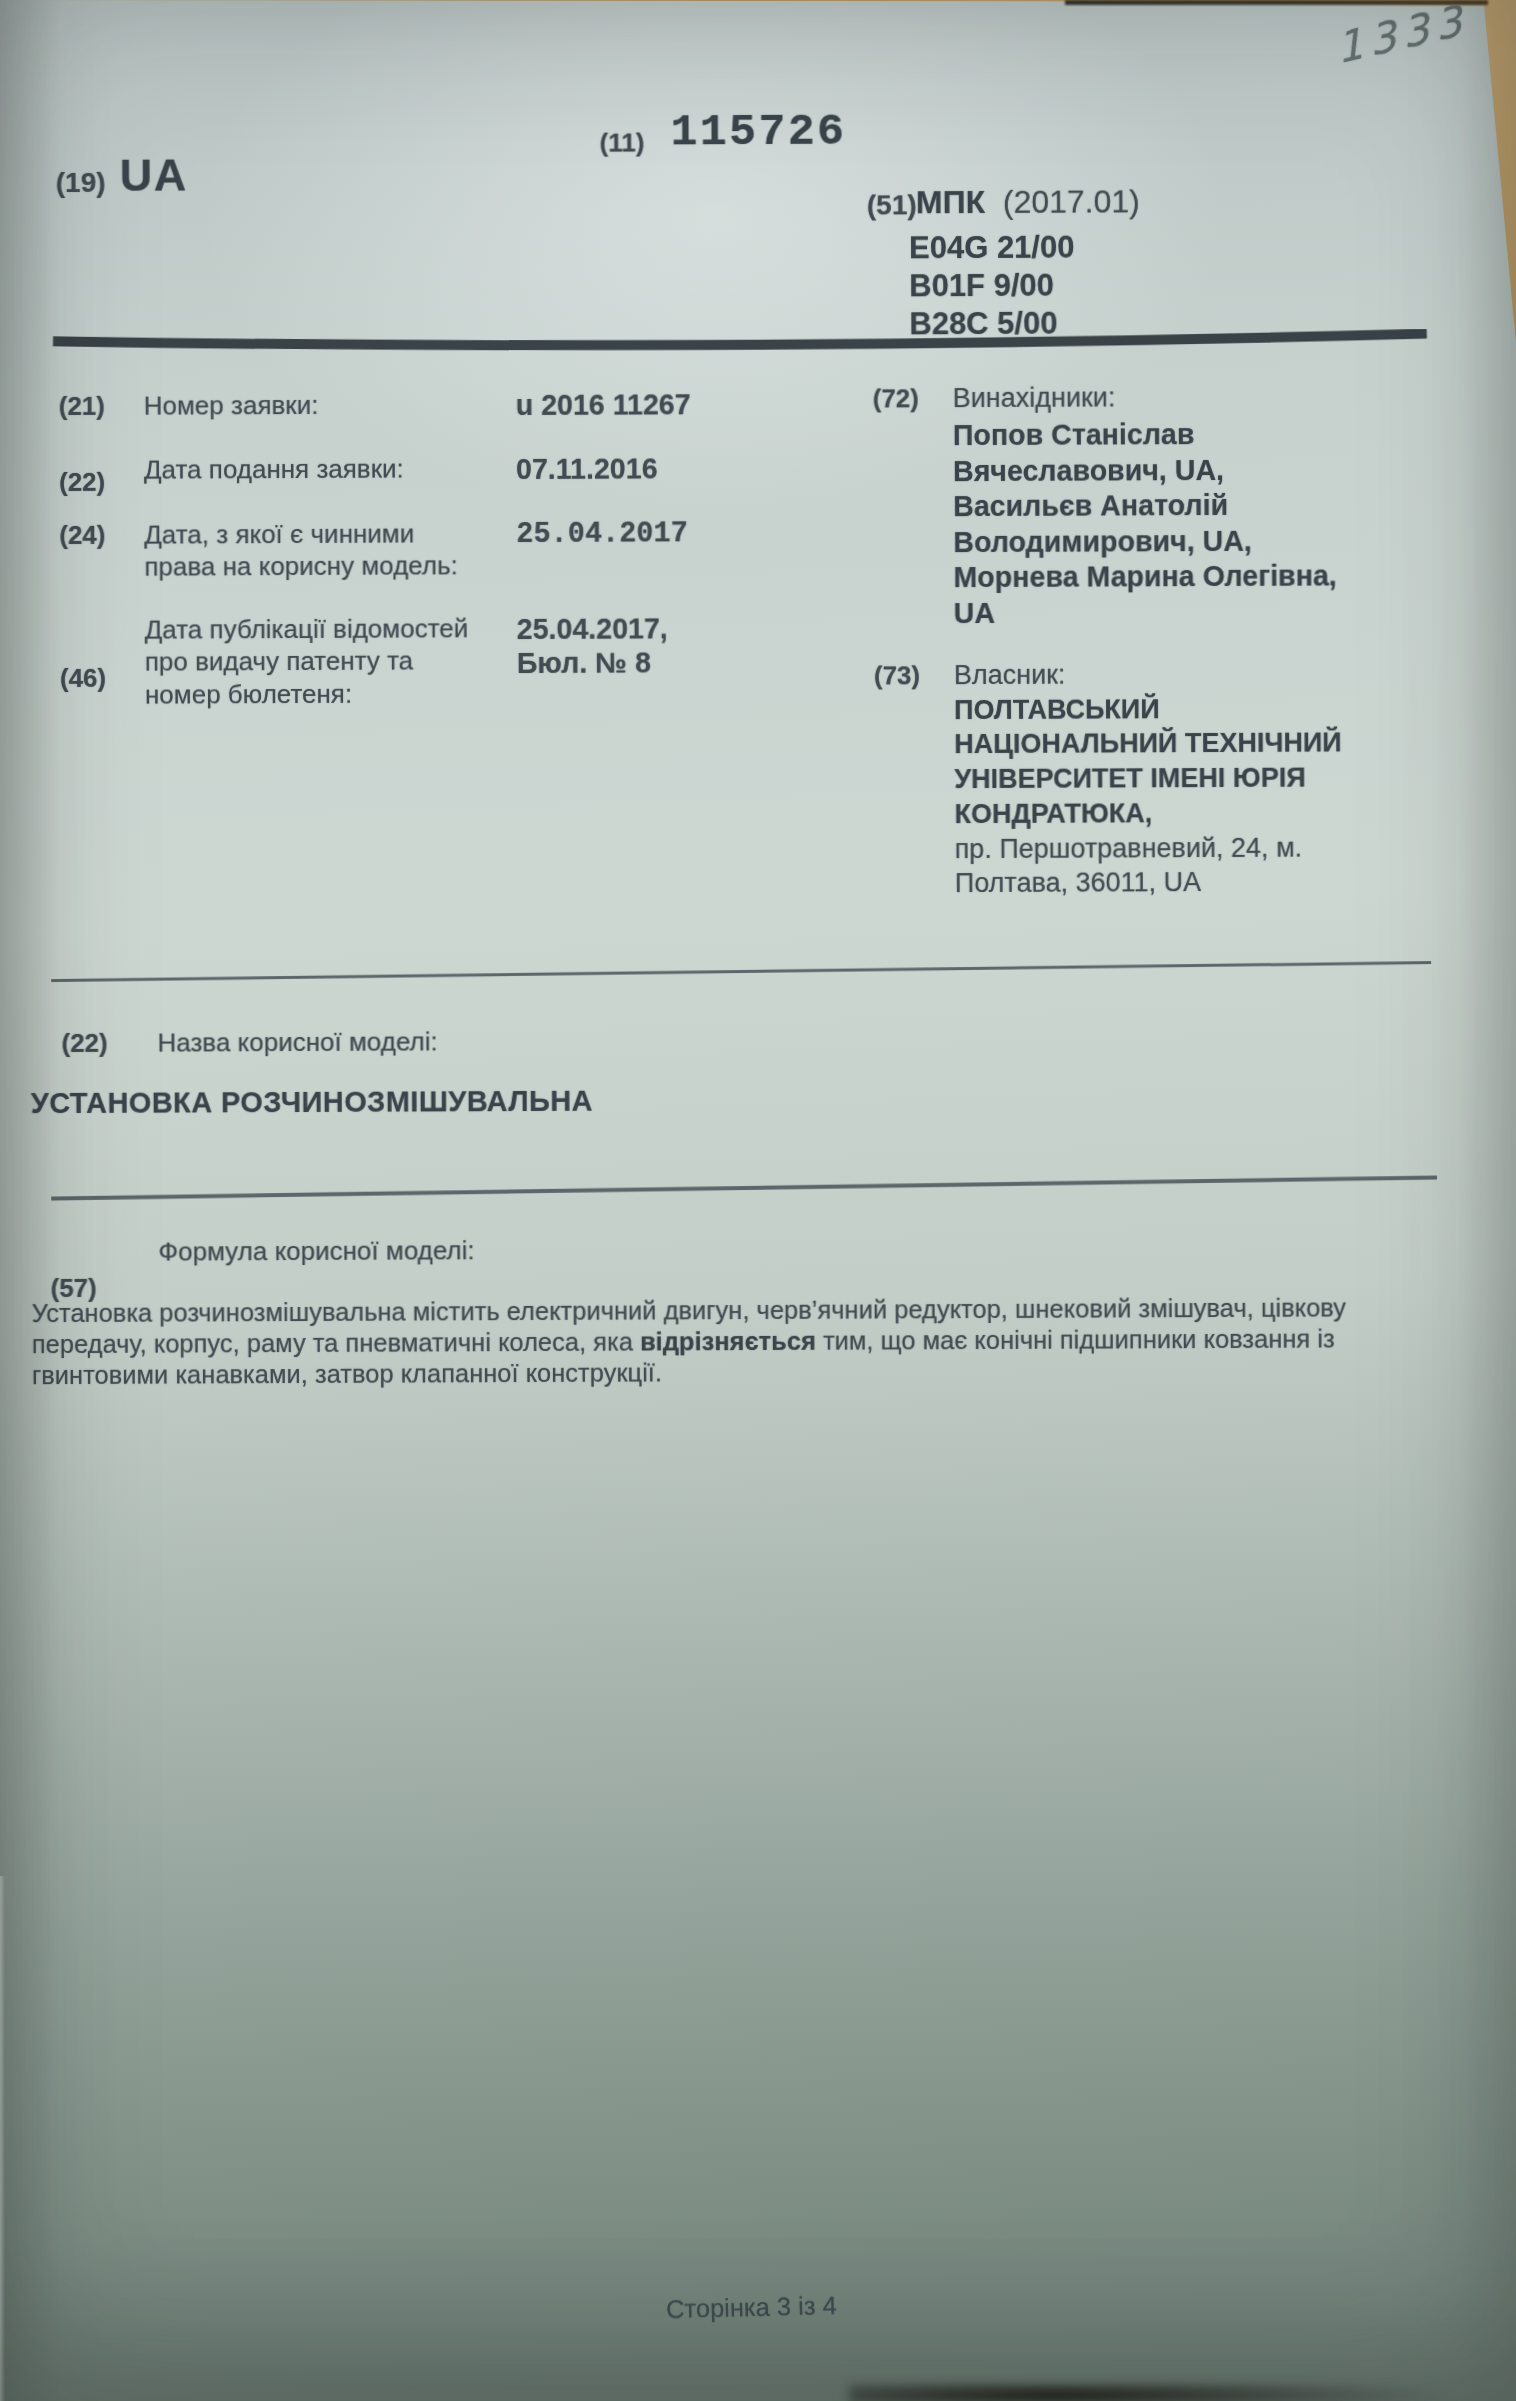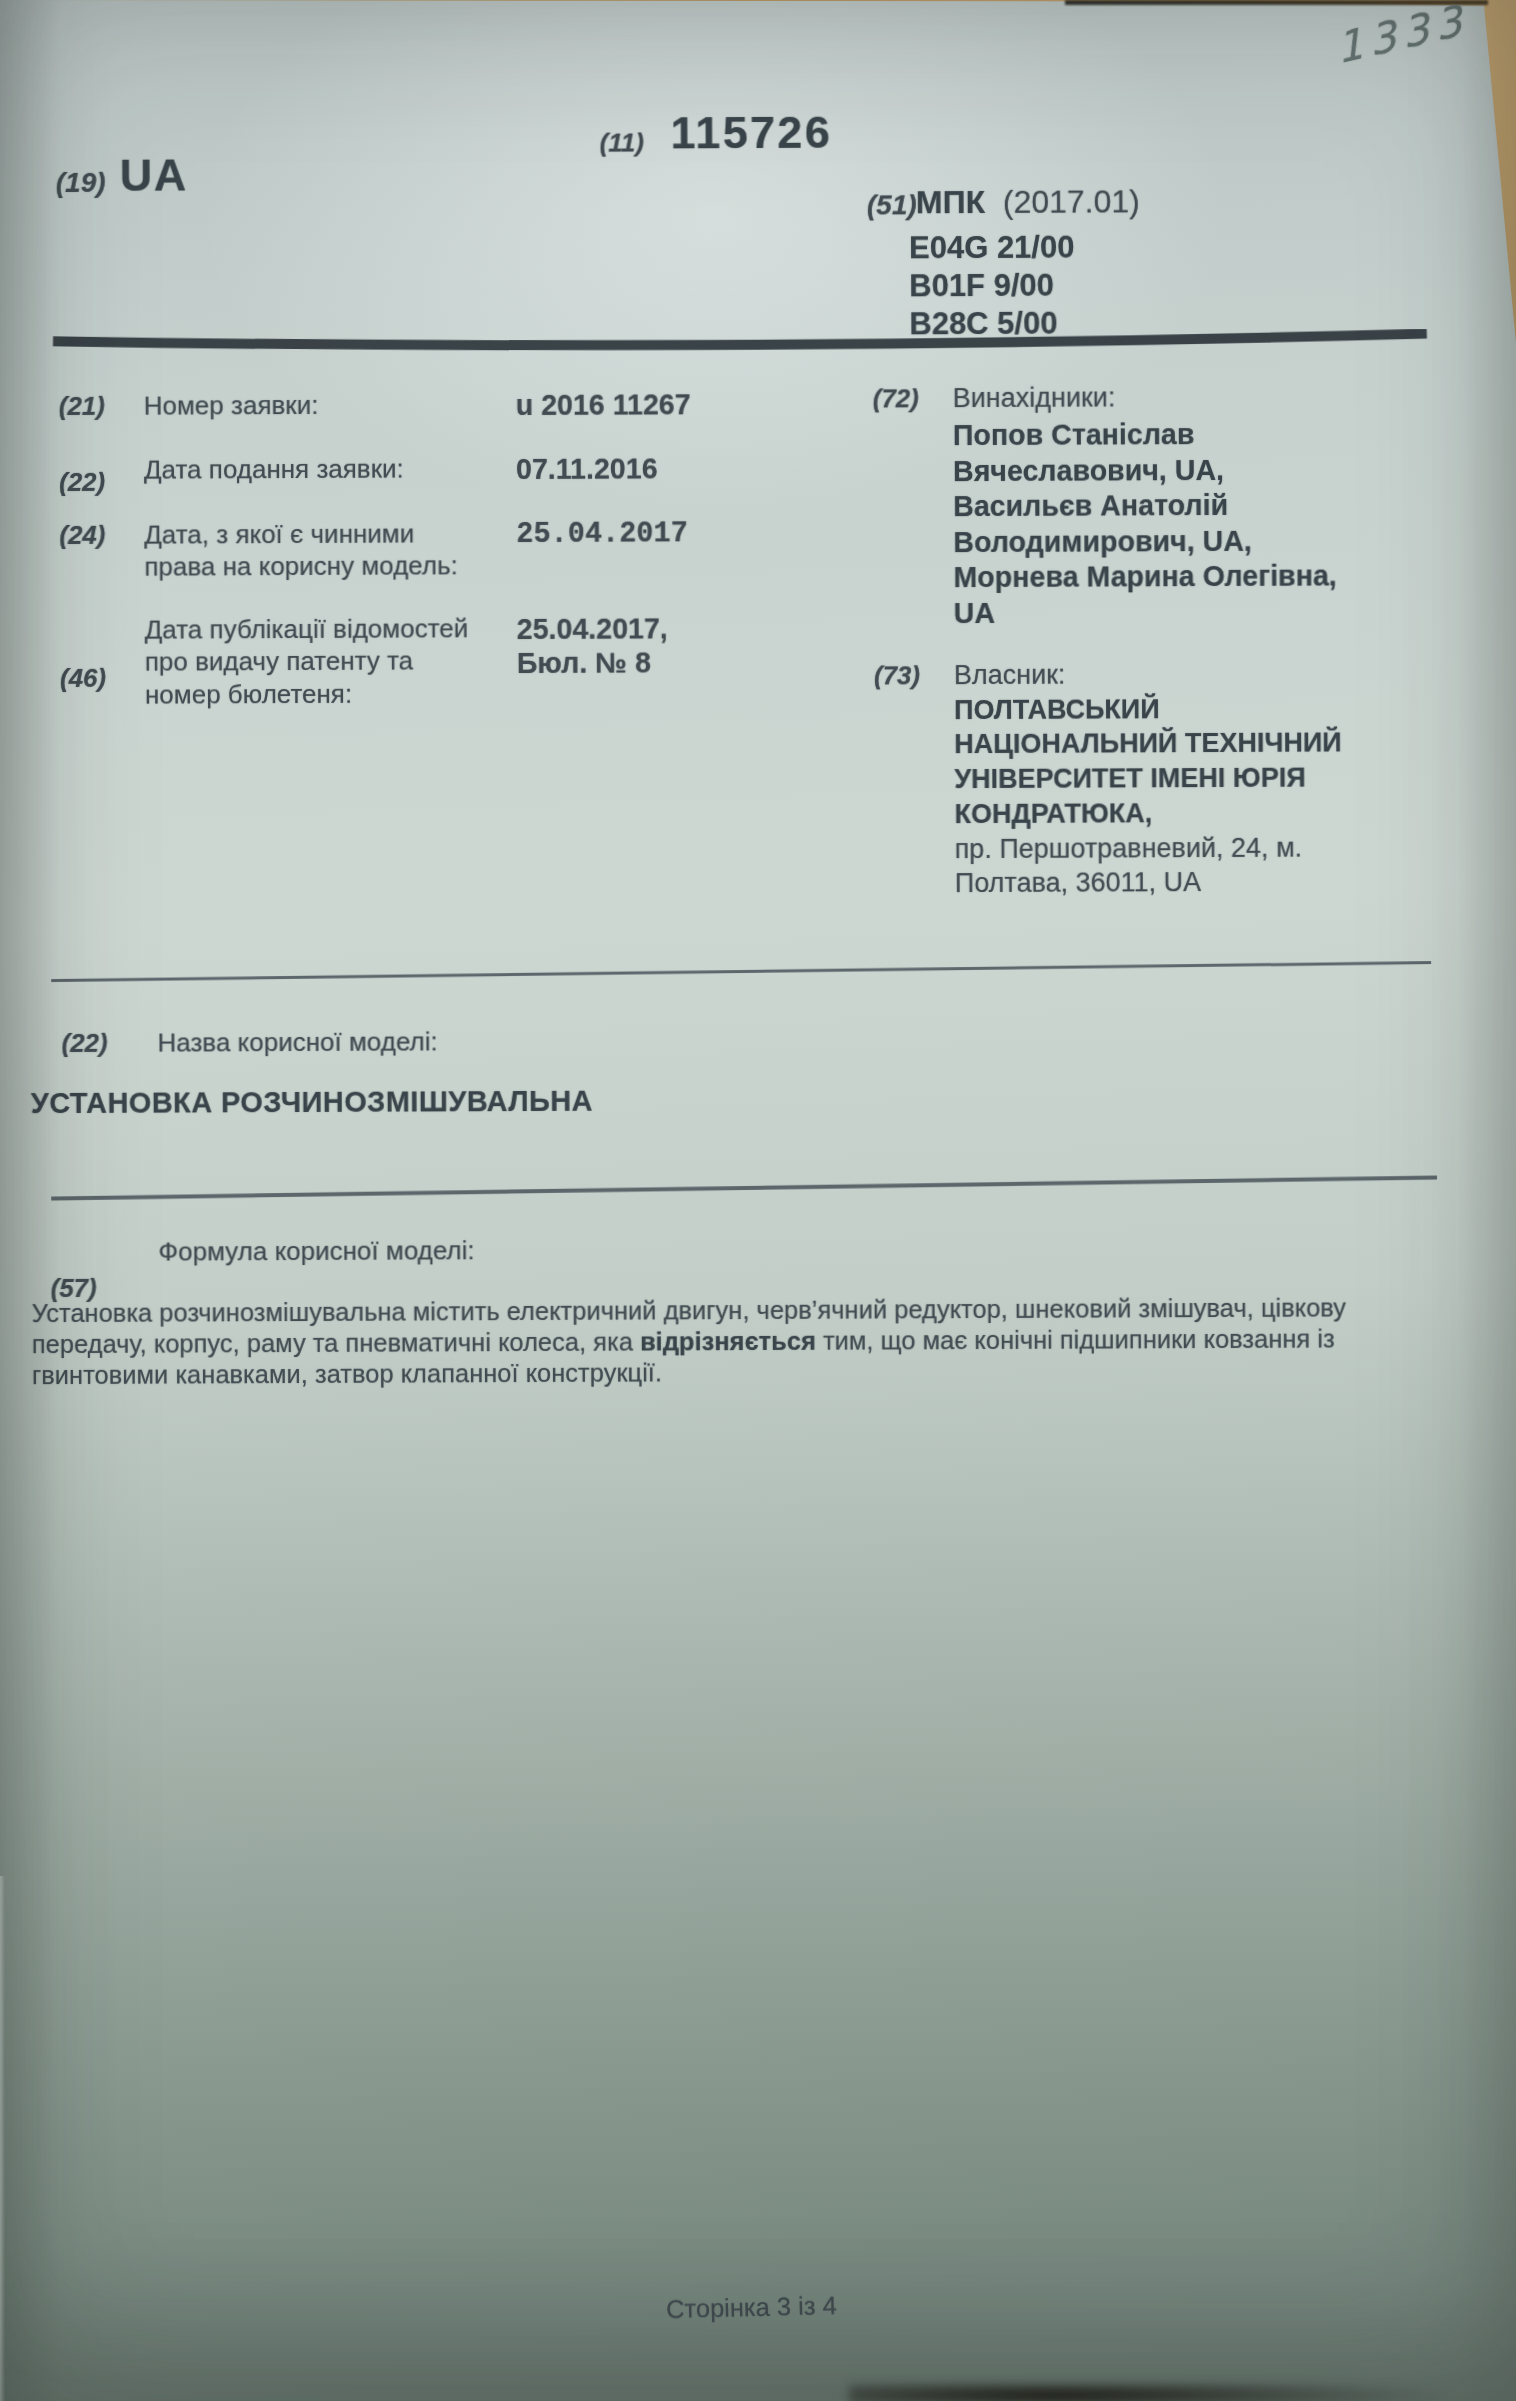--- a/index.html
+++ b/index.html
@@ -28,21 +28,21 @@
   .content{position:absolute;inset:0;z-index:6;transform:rotate(-0.25deg);transform-origin:756px 1158px;filter:blur(0.3px);}
   .ink{color:#414b51;text-shadow:0 0 1.2px rgba(60,70,76,.55);}
   .b{font-weight:bold;color:#39434a;}
   .abs{position:absolute;white-space:nowrap;}
 
   .hand{position:absolute;z-index:7;left:1339px;top:9.3px;
     font-family:"DejaVu Sans",sans-serif;font-style:italic;font-size:42px;color:#62706f;
     letter-spacing:7px;transform:rotate(-13deg) skewX(-9deg);filter:blur(0.4px);
     text-shadow:0 0 1.5px rgba(90,104,102,.6);}
 
-  .code{font-size:26px;font-weight:bold;font-style:italic;}
+  .code{font-size:26px;font-weight:bold;}
   .lbl{font-size:26px;}
   .val{font-size:28.6px;font-weight:bold;}
 
   .bar-thick{position:absolute;left:51px;top:332px;}
   .rule{position:absolute;background:#49535a;height:3.1px;opacity:.85;}
   .rule1{left:52px;top:970px;width:1380px;transform:rotate(-0.5deg);}
   .rule2{left:51px;top:1186px;width:1386px;height:3.9px;transform:rotate(-0.62deg);}
 
   .ipc-codes div{line-height:38px;}
 </style>
@@ -56,21 +56,21 @@
   <div class="bottom-strip"></div>
 
   <div class="hand">1333</div>
 
   <div class="content">
 
     <span class="abs ink code" style="left:60px;top:164px;font-size:28px;">(19)</span>
     <span class="abs ink b" style="left:124px;top:147px;font-size:45px;letter-spacing:1.5px;">UA</span>
 
     <span class="abs ink code" style="left:604px;top:127px;">(11)</span>
-    <span class="abs ink b" style="left:675px;top:107px;font-size:45px;letter-spacing:2.3px;">115726</span>
+    <span class="abs ink b" style="left:675px;top:107px;font-size:45px;letter-spacing:2.3px;font-family:Liberation Mono, monospace;">115726</span>
 
     <span class="abs ink code" style="left:871px;top:190px;font-size:28px;">(51)</span>
     <span class="abs ink b" style="left:920px;top:185px;font-size:32px;">МПК</span>
     <span class="abs ink" style="left:1007px;top:185px;font-size:32px;">(2017.01)</span>
     <div class="abs ink b ipc-codes" style="left:913px;top:230px;font-size:31px;">
       <div>E04G 21/00</div>
       <div>B01F 9/00</div>
       <div>B28C 5/00</div>
     </div>
 

